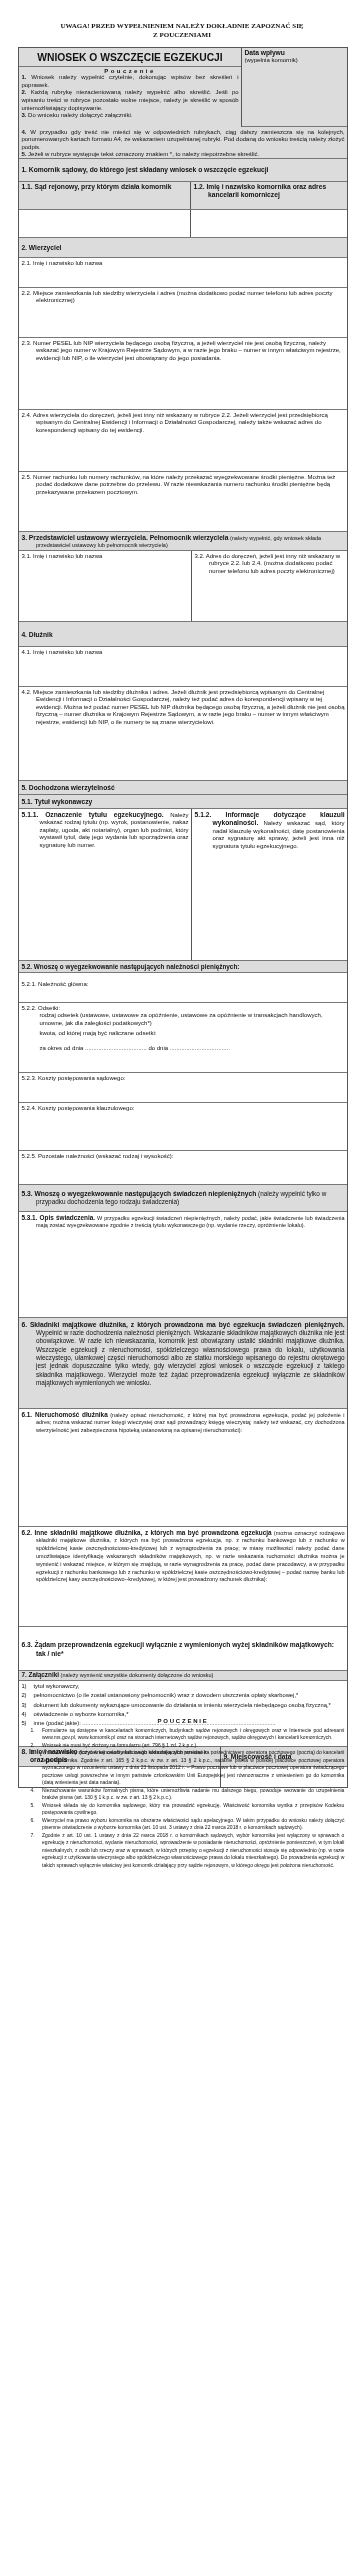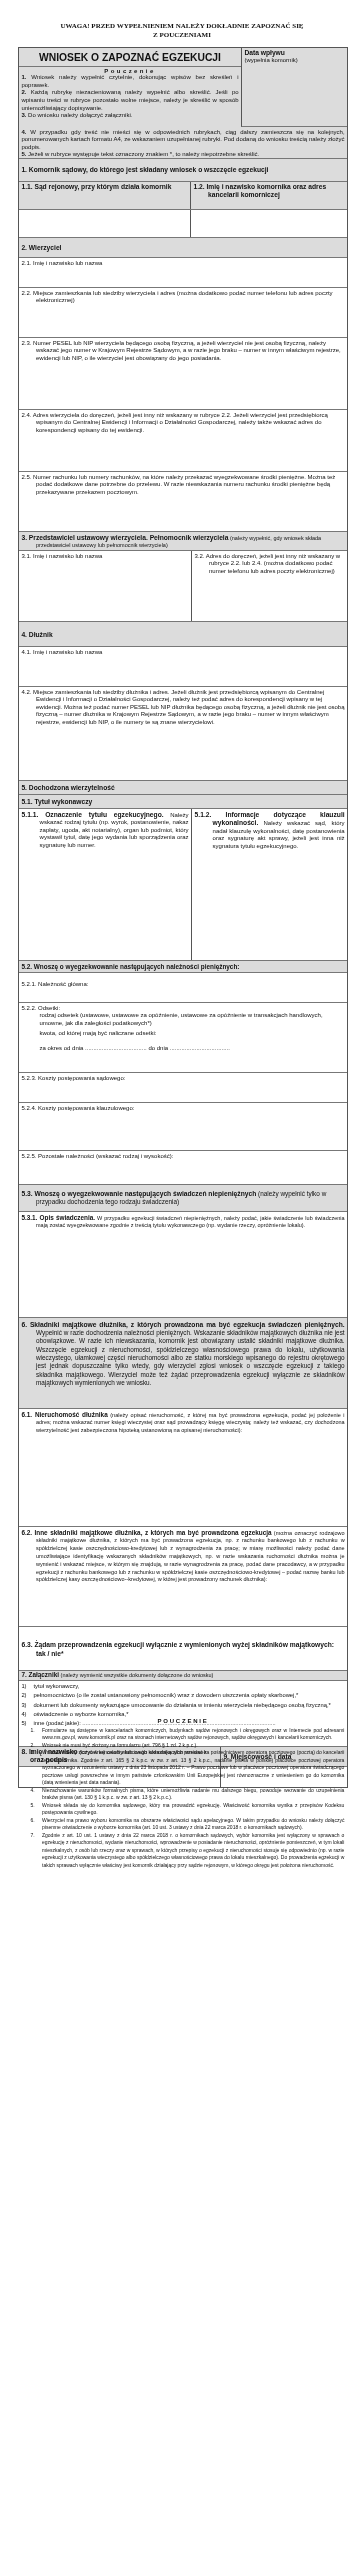--- a/index.html
+++ b/index.html
@@ -32,21 +32,21 @@
 
 <div class="warning">
   <div>UWAGA! PRZED WYPEŁNIENIEM NALEŻY DOKŁADNIE ZAPOZNAĆ SIĘ</div>
   <div>Z POUCZENIAMI</div>
 </div>
 
 <div class="form">
 
   <div class="row gray" style="height:80px;">
     <div style="width:222px; box-sizing:border-box;">
-      <div class="title" style="border-bottom:0.6px solid #777; height:15px;">WNIOSEK O ZAPOZNAĆ EGZEKUCJI</div>
+      <div class="title" style="border-bottom:0.6px solid #777; height:15px;">WNIOSEK O WSZCZĘCIE EGZEKUCJI</div>
       <div class="pouczenie-head" style="letter-spacing:2.4px; padding-top:1.2px;">Pouczenie</div>
       <div class="cell justify" style="padding-top:0;">
         <div><b>1.</b><span> Wniosek należy wypełnić czytelnie, dokonując wpisów bez skreśleń i poprawek.</span></div>
         <div><b>2.</b><span> Każdą rubrykę niezacieniowaną należy wypełnić albo skreślić. Jeśli po wpisaniu treści w rubryce pozostało wolne miejsce, należy je skreślić w sposób uniemożliwiający dopisywanie.</span></div>
         <div><b>3.</b><span> Do wniosku należy dołączyć załączniki.</span></div>
       </div>
     </div>
     <div class="cell" style="flex:1; border-left:0.6px solid #555; border-bottom:0.6px solid #777;">
       <div class="hdr">Data wpływu</div>
       <div>(wypełnia komornik)</div>

